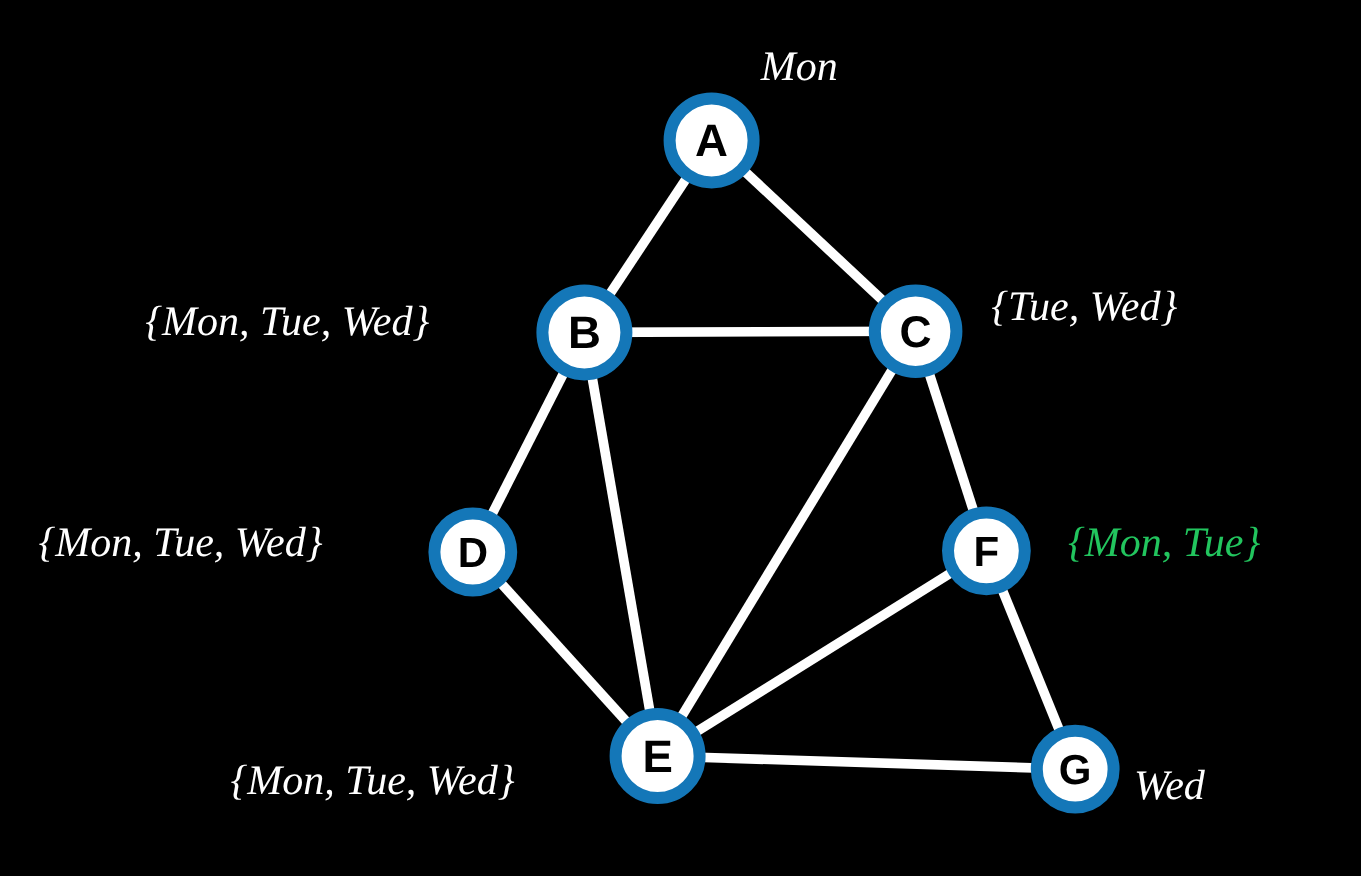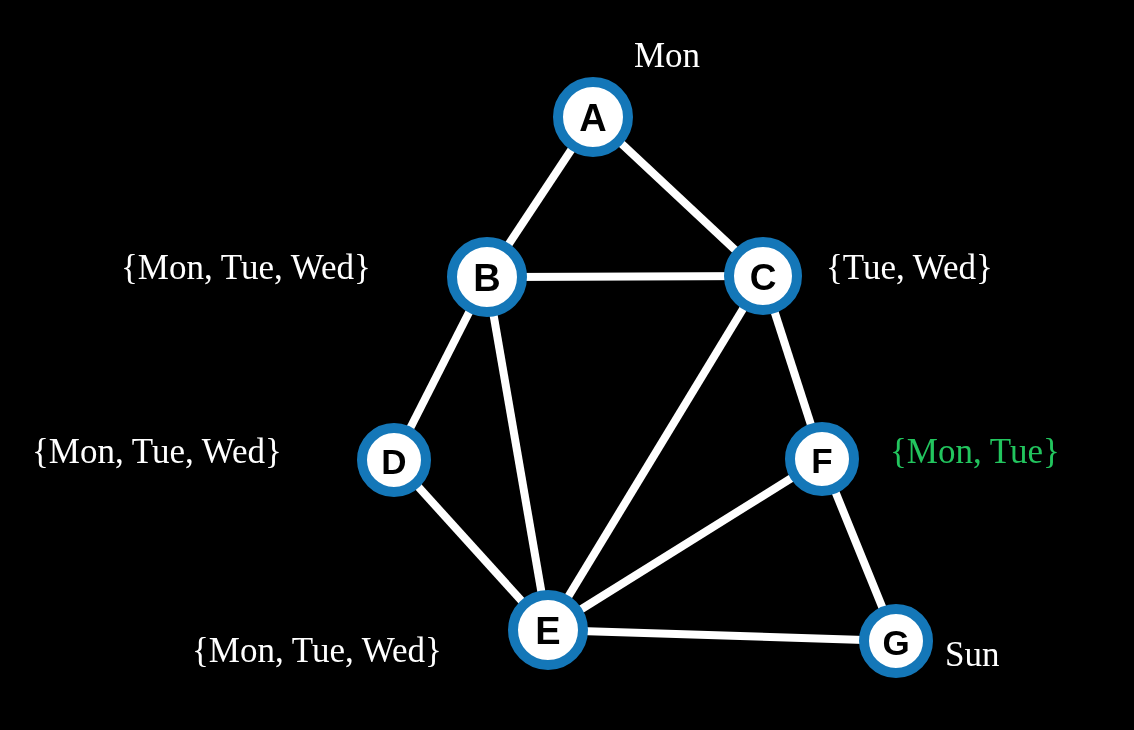--- a/index.html
+++ b/index.html
@@ -37,20 +37,21 @@
     fill: #000000;
     font-family: "Liberation Sans", "DejaVu Sans", sans-serif;
     font-weight: bold;
     text-anchor: middle;
     dominant-baseline: central;
   }
   .domain-label {
     position: absolute;
     color: #ffffff;
     font-family: "Liberation Serif", "DejaVu Serif", serif;
+    font-style: italic;
     font-size: 35px;
     line-height: 1;
     white-space: nowrap;
   }
 </style>
 </head>
 <body>
 
 <div id="canvas">
   <svg id="graph-svg" viewBox="0 0 1134 730">
@@ -94,19 +95,19 @@
         </g>
         <g>
           <circle cx="896" cy="641" r="32" class="node-ring" fill="#ffffff" stroke="#1477b8" stroke-width="10"></circle>
           <text x="896" y="642" class="node-letter" fill="#000000" font-size="35">G</text>
         </g>
       </g>
   </svg>
   <div id="labels-layer">
       <div class="domain-label" style="left: 634px; top: 38px; color: rgb(255, 255, 255);">Mon</div>
       <div class="domain-label" style="left: 121px; top: 250px; color: rgb(255, 255, 255);">{Mon, Tue, Wed}</div>
-      <div class="domain-label" style="left: 826px; top: 250px; color: rgb(255, 255, 255);">{Tue, Wed}</div>
+      <div class="domain-label" style="left: 826px; top: 238px; color: rgb(255, 255, 255);">{Tue, Wed}</div>
       <div class="domain-label" style="left: 32px; top: 434px; color: rgb(255, 255, 255);">{Mon, Tue, Wed}</div>
       <div class="domain-label" style="left: 192px; top: 633px; color: rgb(255, 255, 255);">{Mon, Tue, Wed}</div>
       <div class="domain-label" style="left: 890px; top: 434px; color: #22c55e;">{Mon, Tue}</div>
-      <div class="domain-label" style="left: 945px; top: 637px; color: rgb(255, 255, 255);">Sun</div>
+      <div class="domain-label" style="left: 945px; top: 637px; color: rgb(255, 255, 255);">Wed</div>
     </div>
 </div>
 
 </body></html>

